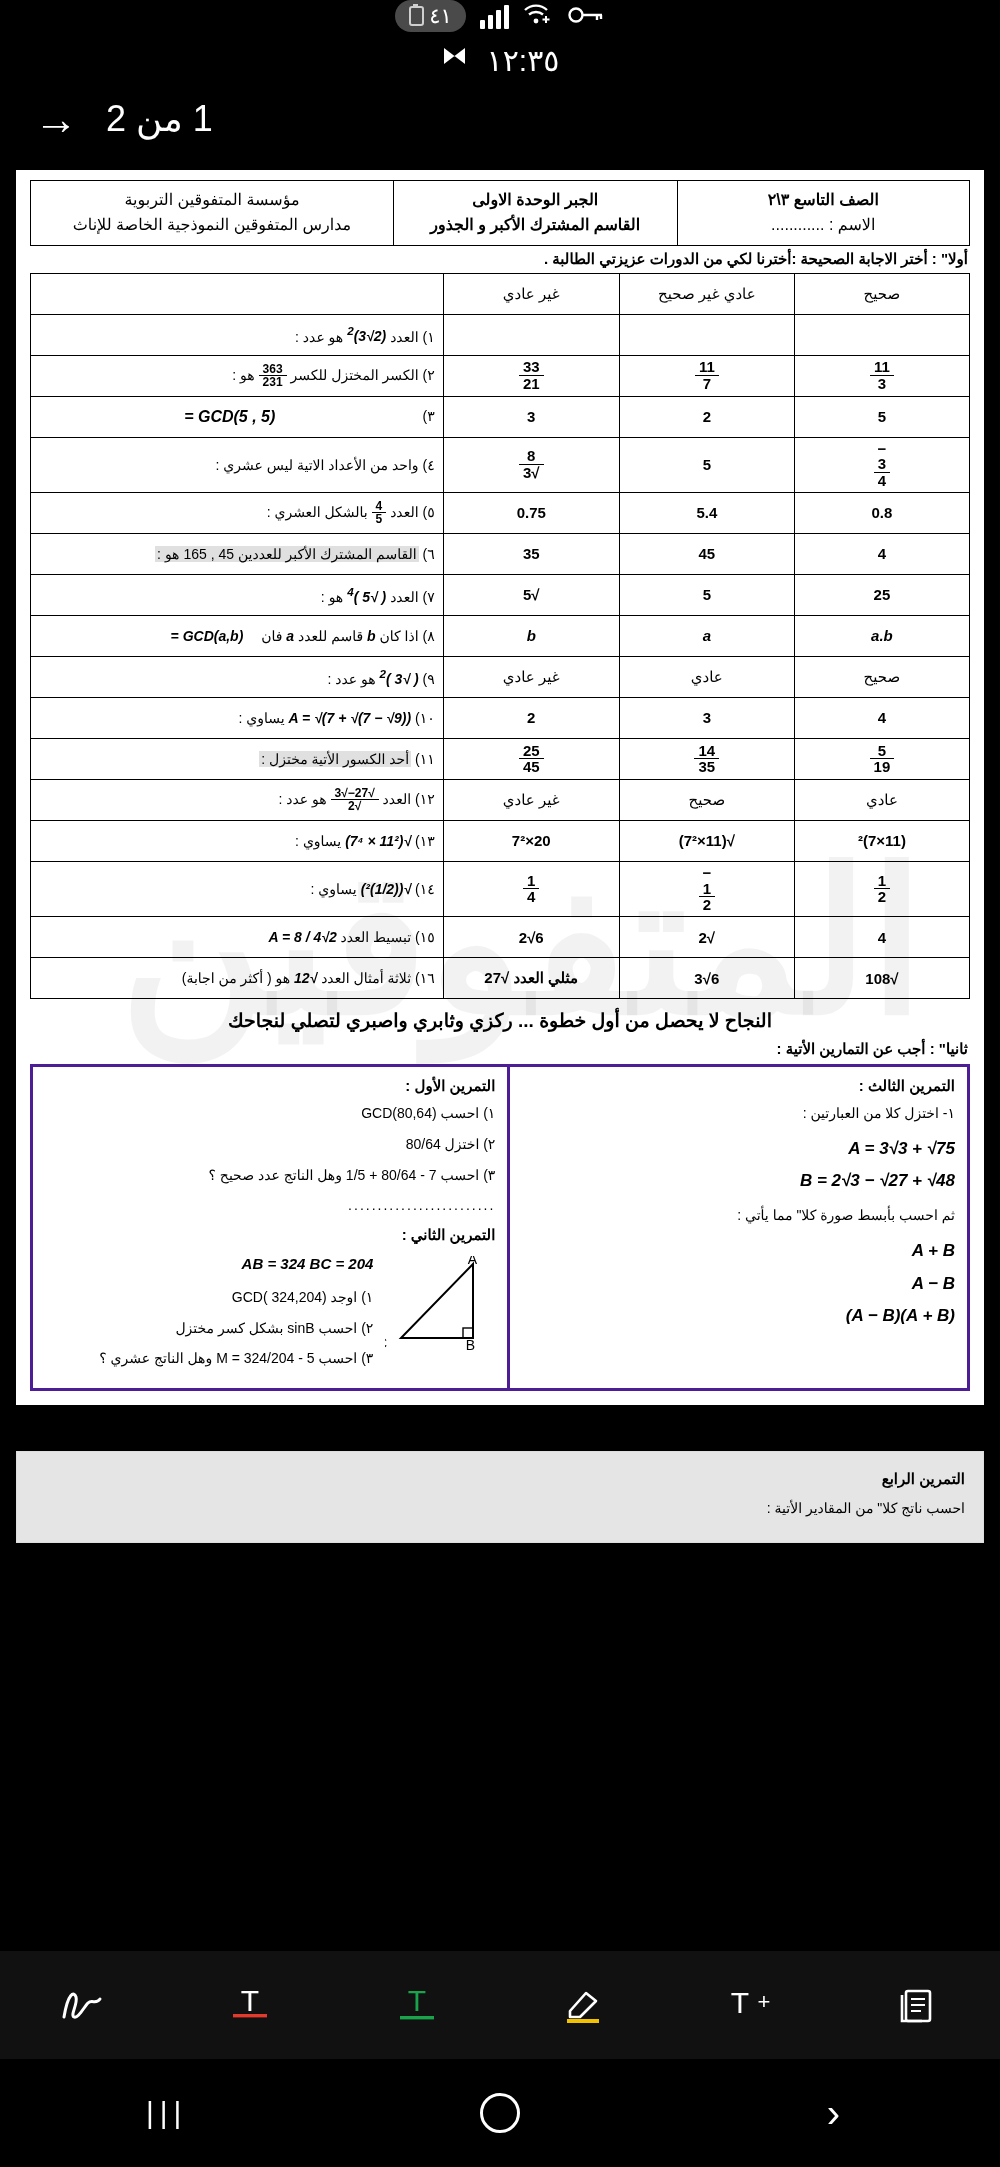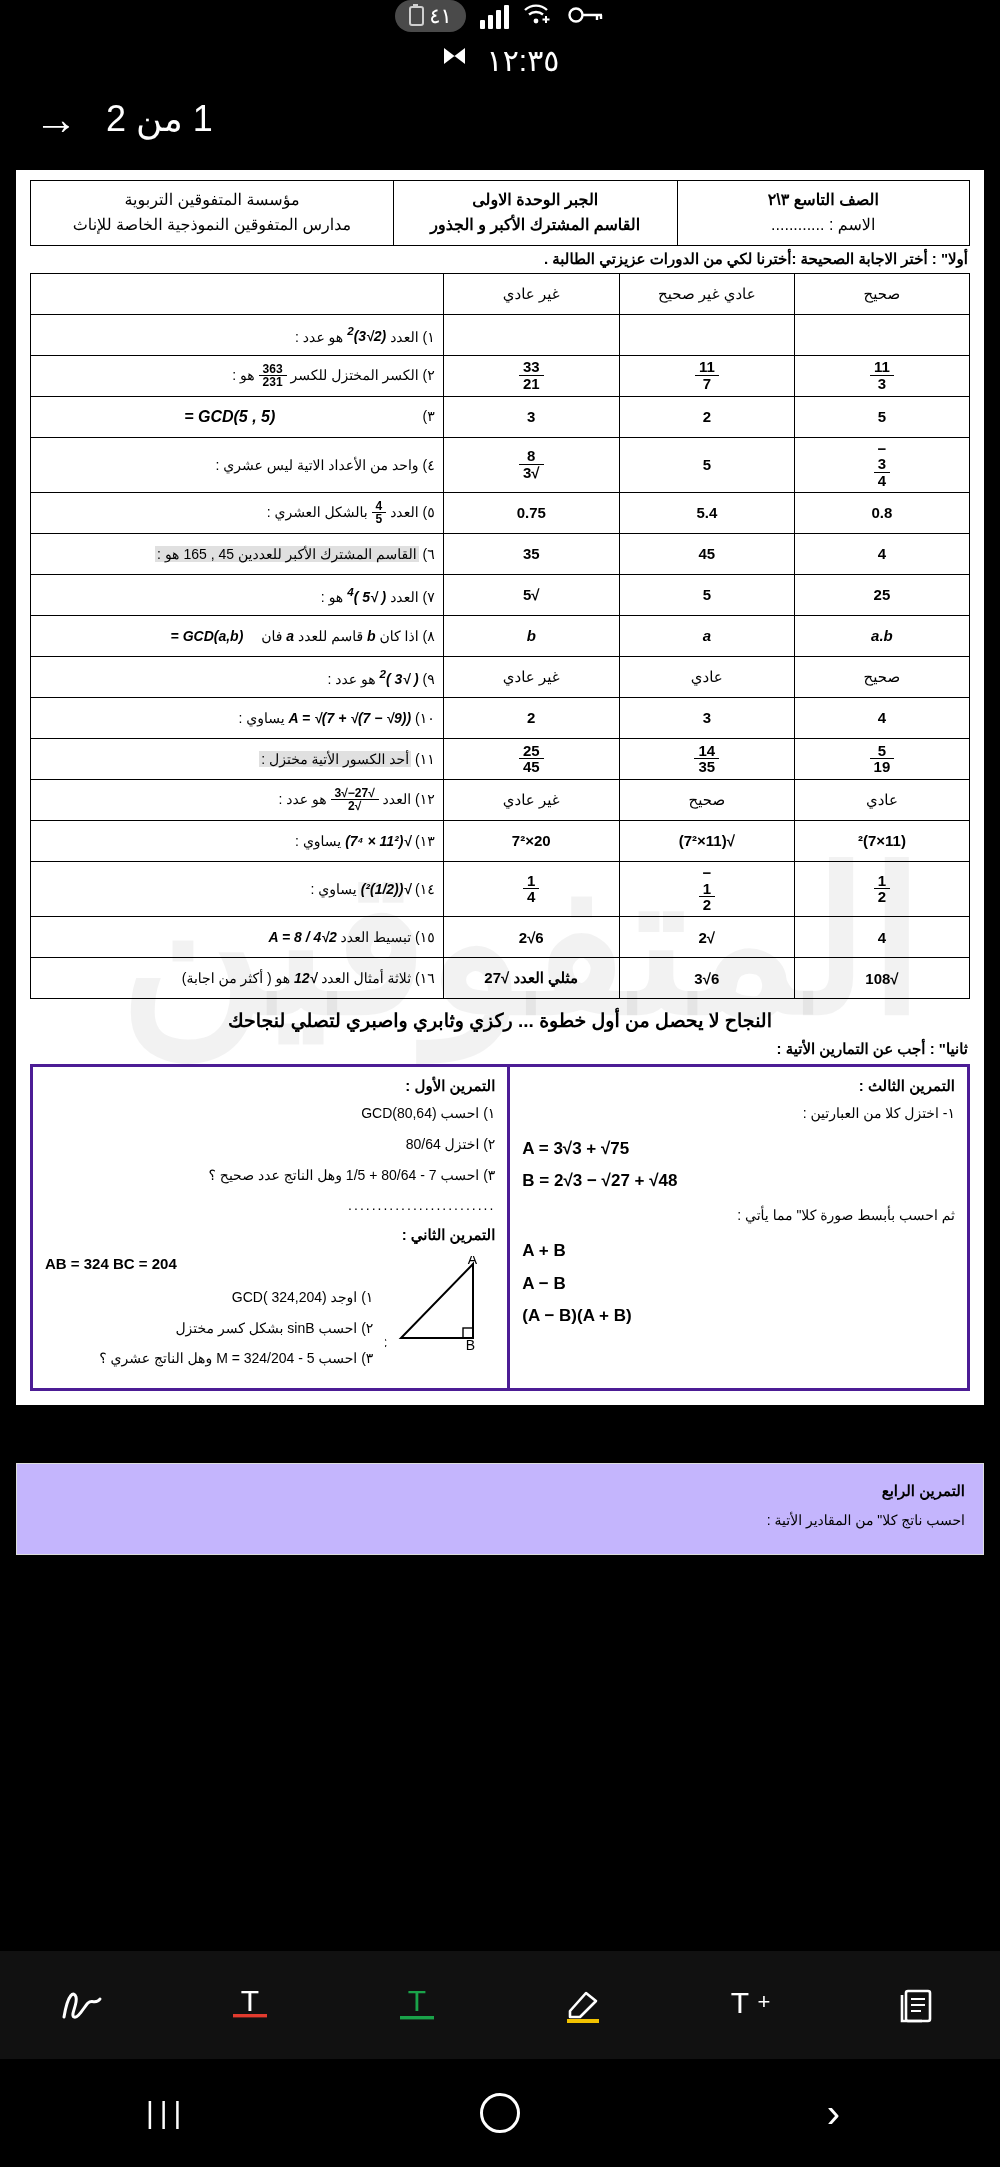--- a/index.html
+++ b/index.html
@@ -111,28 +111,28 @@
   }
   .sec2{font-size:15px;font-weight:bold;margin:2px 2px 6px 2px;text-align:right;}
 
   
   table.ex{width:100%;border-collapse:collapse;table-layout:fixed;}
   table.ex td{border:3px solid #4c1d95;vertical-align:top;padding:10px 12px;}
   .ex-left{width:49%;}
   .ex-right{width:51%;}
   .ex-title{font-weight:bold;font-size:15px;margin-bottom:6px;text-align:right;}
   .ex-item{font-size:14px;margin:7px 0;text-align:right;line-height:1.7;}
-  .ex-center{text-align:left;font-size:17px;font-weight:bold;line-height:1.9;}
+  .ex-center{text-align:right;font-size:17px;font-weight:bold;line-height:1.9;font-style:italic;}
   .dots{letter-spacing:2px;}
   .tri-wrap{display:flex;justify-content:center;margin:6px 0 2px 0;}
 
   
   .separator{height:42px;background:#000;}
   .page2{
-    background:#c4b5fd;margin:16px 16px;
+    background:#e5e5e5;margin:4px 16px;
     padding:18px 18px 26px 18px;box-sizing:border-box;direction:rtl;
     border:1px solid #ddd;
   }
   .p2-title{font-weight:bold;font-size:15px;text-align:right;margin-bottom:12px;}
   .p2-line{font-size:14px;text-align:right;}
 
   
   .toolbar{
     position:absolute;left:0;right:0;bottom:108px;height:108px;
     background:#111;display:flex;align-items:center;justify-content:space-around;

